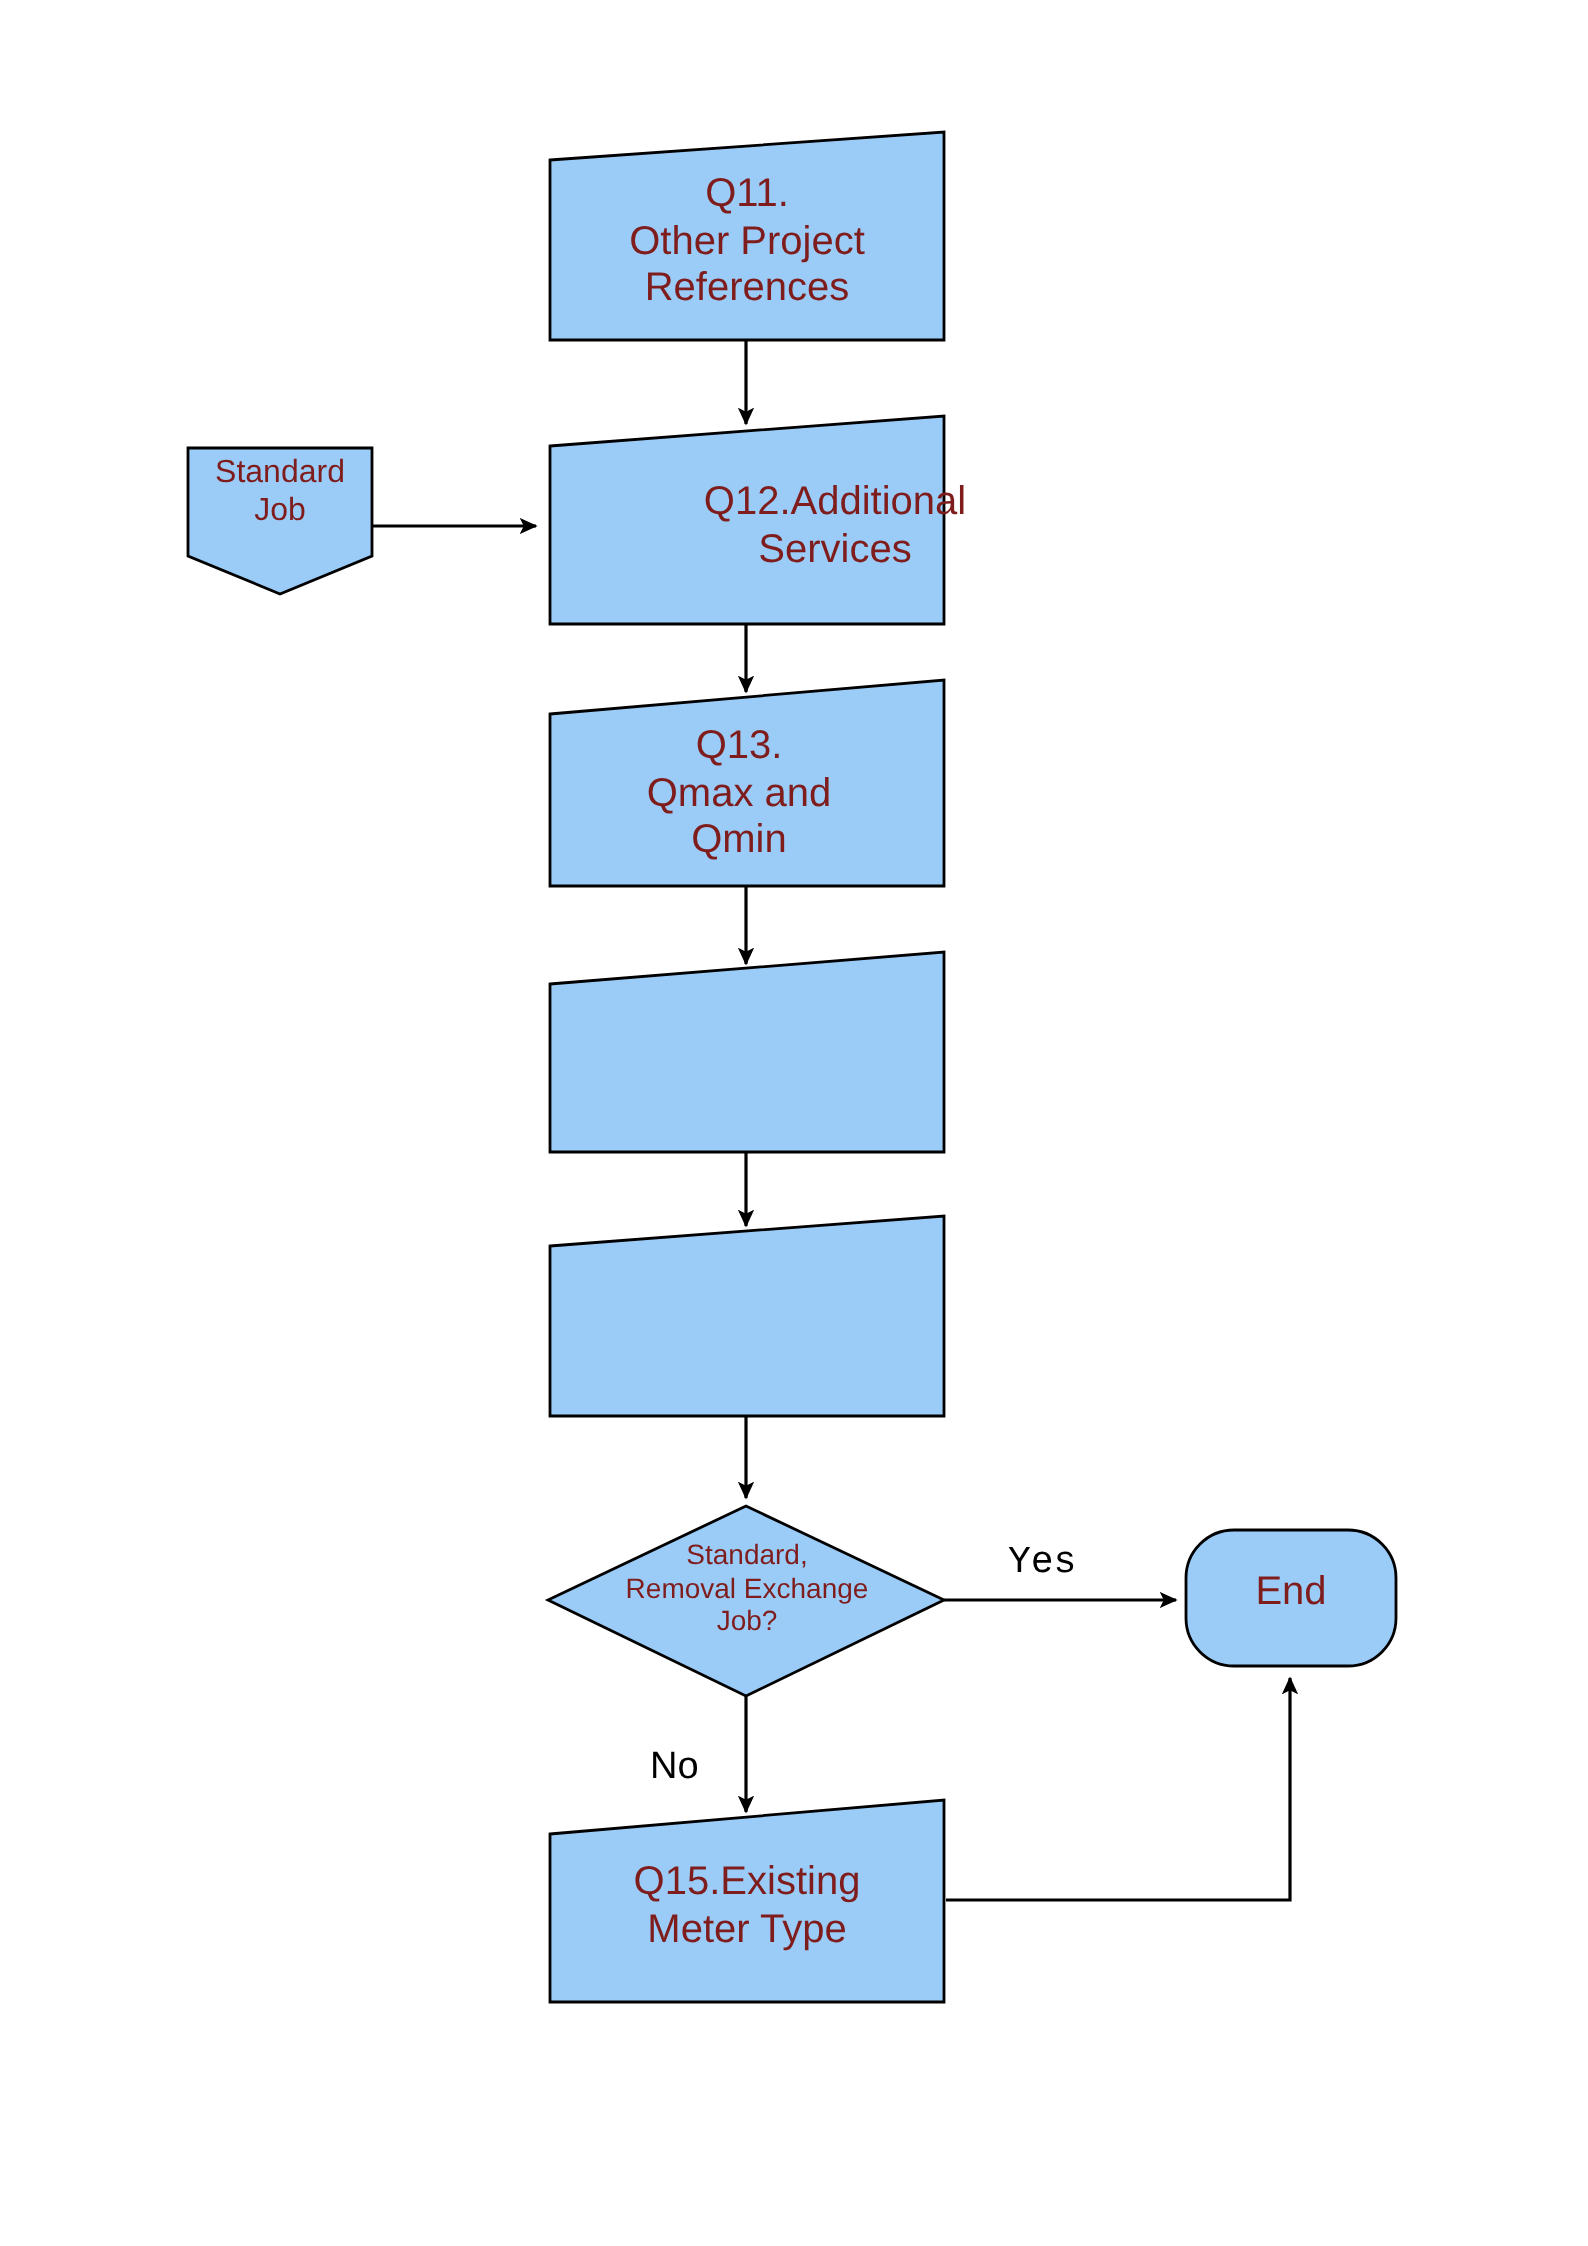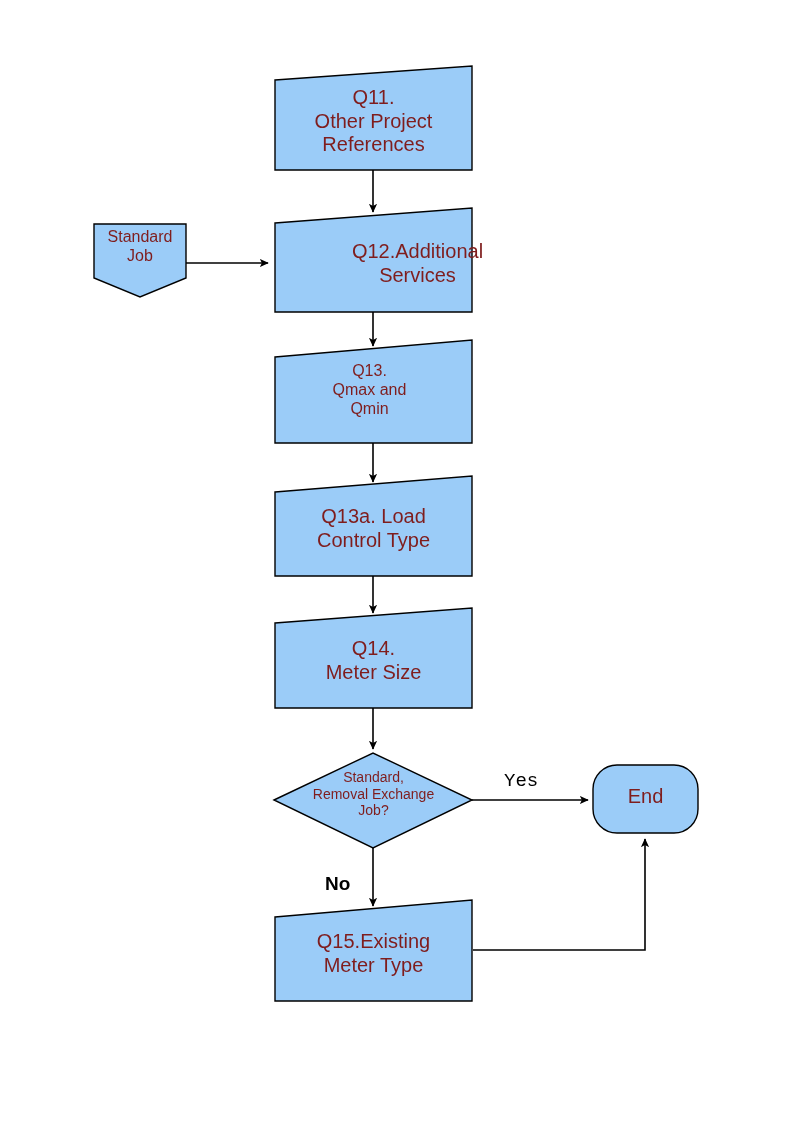--- a/index.html
+++ b/index.html
@@ -52,28 +52,28 @@
     position: absolute;
     color: #000000;
     font-family: "Liberation Sans", sans-serif;
     font-size: 19px;
     line-height: 1;
     white-space: nowrap;
   }
   .lbl-q11   { left: 274px; top: 86px;  width: 199px; font-size: 20px; }
   .lbl-std   { left: 94px;  top: 228px; width: 92px;  font-size: 16px; }
   .lbl-q12   { left: 274px; top: 240px; width: 199px; font-size: 20px; margin-left: 44px; }
-  .lbl-q13   { left: 274px; top: 362px; width: 191px; font-size: 16px; }
+  .lbl-q13   { left: 274px; top: 362px; width: 191px; font-size: 20px; }
   .lbl-q13a  { left: 274px; top: 505px; width: 199px; font-size: 20px; }
   .lbl-q14   { left: 274px; top: 637px; width: 199px; font-size: 20px; }
   .lbl-dec   { left: 280px; top: 769px; width: 187px; font-size: 14px; }
   .lbl-end   { left: 593px; top: 785px; width: 105px; font-size: 20px; }
   .lbl-q15   { left: 274px; top: 930px; width: 199px; font-size: 20px; }
   .lbl-yes   { left: 504px; top: 772px; font-family: Liberation Mono, monospace; }
-  .lbl-no    { left: 325px; top: 874px; font-weight: bold; }
+  .lbl-no    { left: 325px; top: 874px; }
 </style>
 </head>
 <body>
 
 <div id="flowchart-root">
 
   <svg id="flow-svg" viewBox="0 0 794 1123">
     <defs>
       <marker id="arrowhead" markerWidth="9" markerHeight="9" refX="8.2" refY="4.5" orient="auto" markerUnits="userSpaceOnUse">
         <path d="M0,0.4 L9,4.5 L0,8.6 L2.1,4.5 Z" fill="#000000"></path>
@@ -124,25 +124,21 @@
   <div class="node-label lbl-std">Standard
 Job</div>
 
   <div class="node-label lbl-q12">Q12.Additional
 Services</div>
 
   <div class="node-label lbl-q13">Q13.
 Qmax and
 Qmin</div>
 
-  <div class="node-label lbl-q13a">Q13a. Load
-Control Type</div>
 
-  <div class="node-label lbl-q14">Q14.
-Meter Size</div>
 
   <div class="node-label lbl-dec">Standard,
 Removal Exchange
 Job?</div>
 
   <div class="node-label lbl-end">End</div>
 
   <div class="node-label lbl-q15">Q15.Existing
 Meter Type</div>
 

